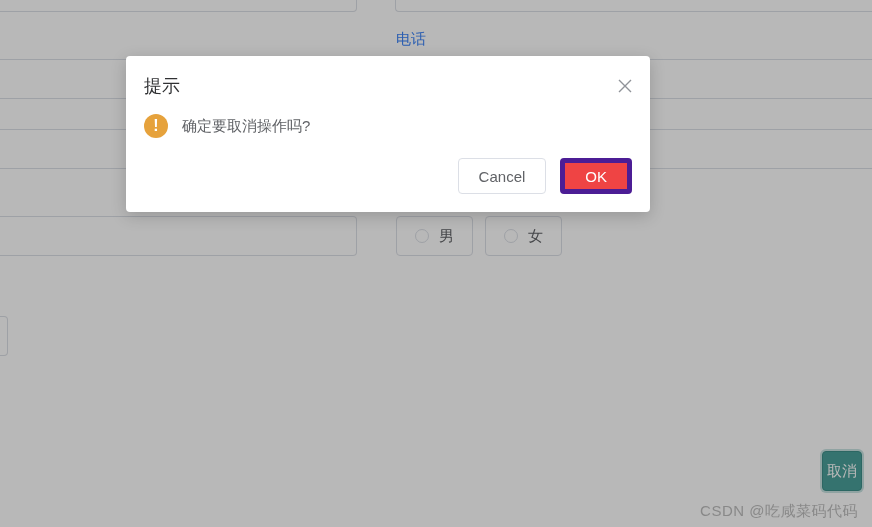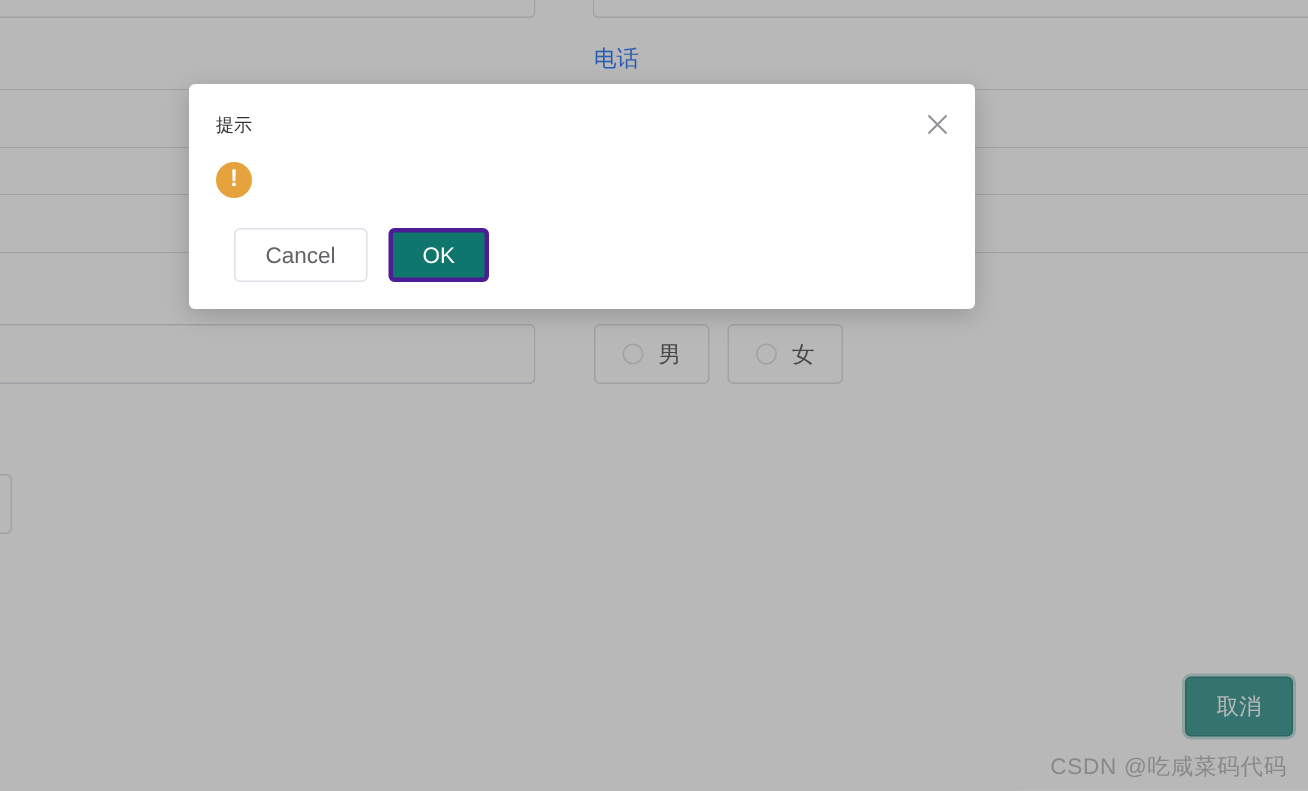--- a/index.html
+++ b/index.html
@@ -98,21 +98,21 @@
     }
     .footer-btn {
       position: absolute;
       right: 10px;
       bottom: 36px;
       background: #4aa09a;
       color: #fff;
       border: 1px solid #3d8f89;
       border-radius: 4px;
       height: 40px;
-      padding: 0 20px;
+      padding: 0 4px;
       font-size: 15px;
       display: flex;
       align-items: center;
       justify-content: center;
       box-shadow: 0 0 0 2px rgba(74,160,154,0.3);
     }
     .watermark {
       position: absolute;
       right: 14px;
       bottom: 6px;
@@ -133,21 +133,21 @@
       z-index: 20;
       padding-bottom: 14px;
     }
     .dialog-header {
       display: flex;
       align-items: center;
       justify-content: space-between;
       padding: 18px 16px 6px 18px;
     }
     .dialog-title {
-      font-size: 12px;
+      font-size: 18px;
       color: #303133;
     }
     .close-icon {
       color: #909399;
       cursor: pointer;
       width: 18px;
       height: 18px;
       display: flex;
       align-items: center;
       justify-content: center;
@@ -170,41 +170,42 @@
       font-weight: bold;
       font-size: 16px;
       flex-shrink: 0;
     }
     .dialog-msg {
       color: #606266;
       font-size: 15px;
     }
     .dialog-footer {
       display: flex;
+      justify-content: flex-end;
       gap: 14px;
-      padding: 0 18px 4px 30px;
+      padding: 0 18px 4px 8px;
     }
     .btn {
       height: 36px;
       border-radius: 4px;
       padding: 0 20px;
       font-size: 15px;
       display: flex;
       align-items: center;
       justify-content: center;
       cursor: pointer;
     }
     .btn-default {
       background: #fff;
       border: 1px solid #dcdfe6;
       color: #606266;
     }
     .btn-primary {
-      background: #0f766e;
-      border: 3px solid #4c1d95;
+      background: #ef4444;
+      border: 5px solid #4c1d95;
       color: #fff;
     }
   </style>
 </head>
 <body>
 
 <div class="page">
   <div class="form-bg">
     <div class="row" style="margin-top:-28px;">
       <div class="col-left">
@@ -263,20 +264,21 @@
     <div class="dialog-header">
       <div class="dialog-title">提示</div>
       <div class="close-icon">
         <svg width="14" height="14" viewBox="0 0 14 14">
             <path d="M1 1 L13 13 M13 1 L1 13" stroke="#909399" stroke-width="1.4" fill="none"></path>
           </svg>
       </div>
     </div>
     <div class="dialog-body">
       <div class="warn-icon">!</div>
+      <div class="dialog-msg">确定要取消操作吗?</div>
     </div>
     <div class="dialog-footer">
       <div class="btn btn-default">
         <span>Cancel</span>
       </div>
       <div class="btn btn-primary">
         <span>OK</span>
       </div>
     </div>
   </div>

